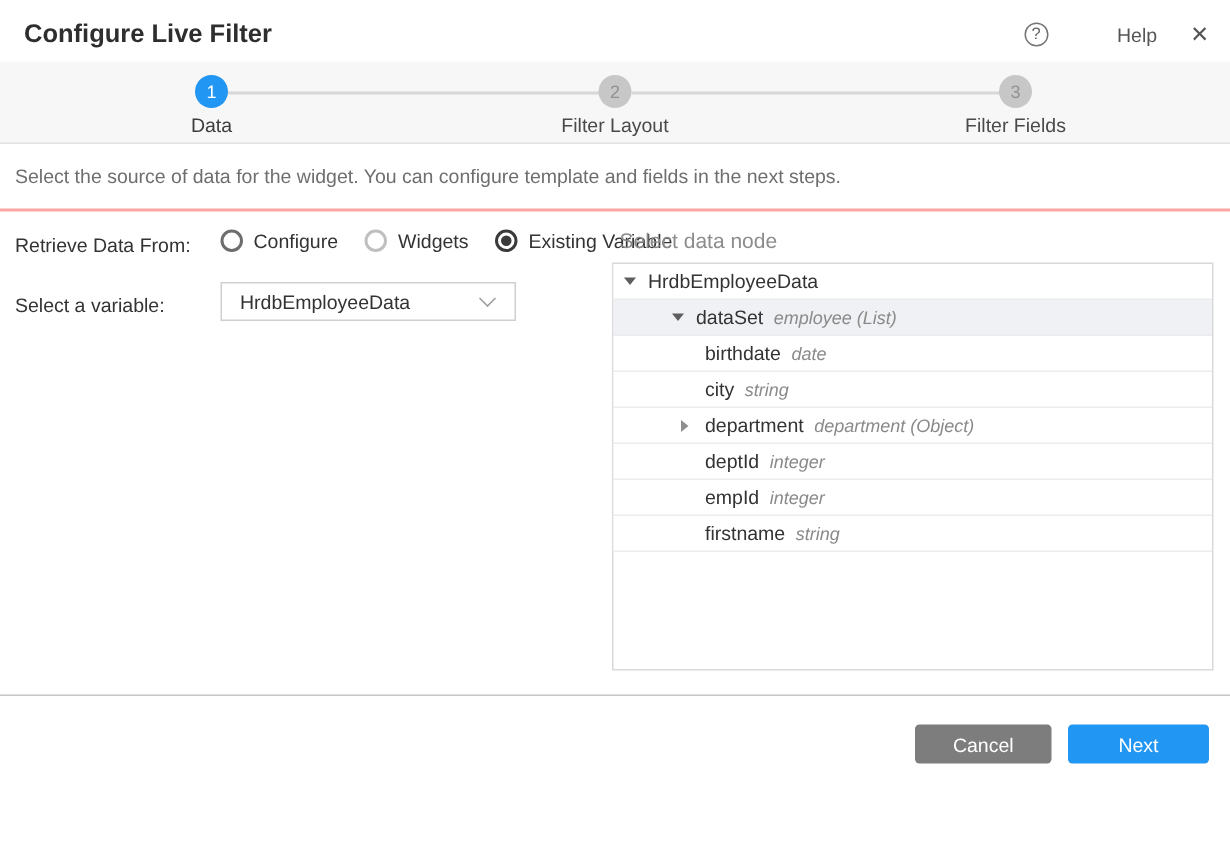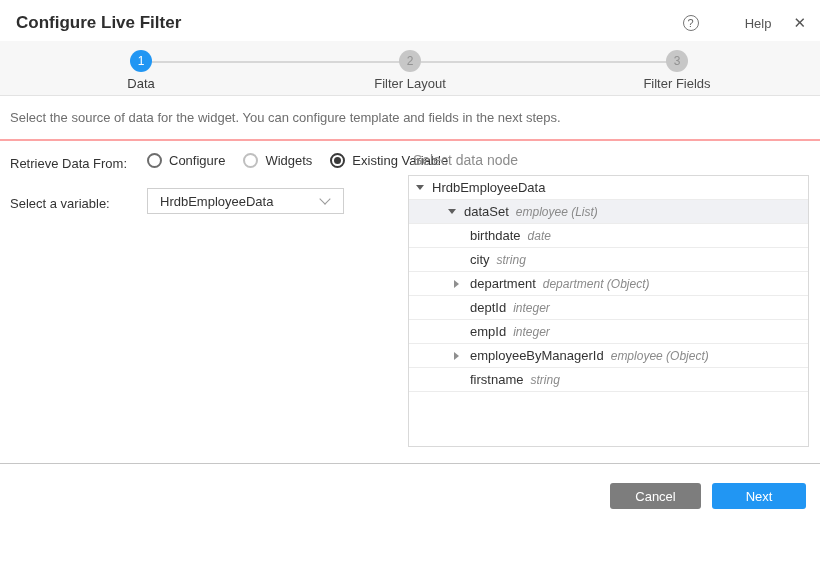--- a/index.html
+++ b/index.html
@@ -182,25 +182,20 @@
       <span class="node-name">deptId</span>
       <span class="node-type">integer</span>
     </div>
 
     <div class="tree-row lvl2">
       <span class="caret"></span>
       <span class="node-name">empId</span>
       <span class="node-type">integer</span>
     </div>
 
-    <div class="tree-row lvl2">
-      <span class="caret collapsed"></span>
-      <span class="node-name">employeeByManagerId</span>
-      <span class="node-type">employee (Object)</span>
-    </div>
 
     <div class="tree-row lvl2">
       <span class="caret"></span>
       <span class="node-name">firstname</span>
       <span class="node-type">string</span>
     </div>
 
   </div>
 
   <div class="footer-sep"></div>

